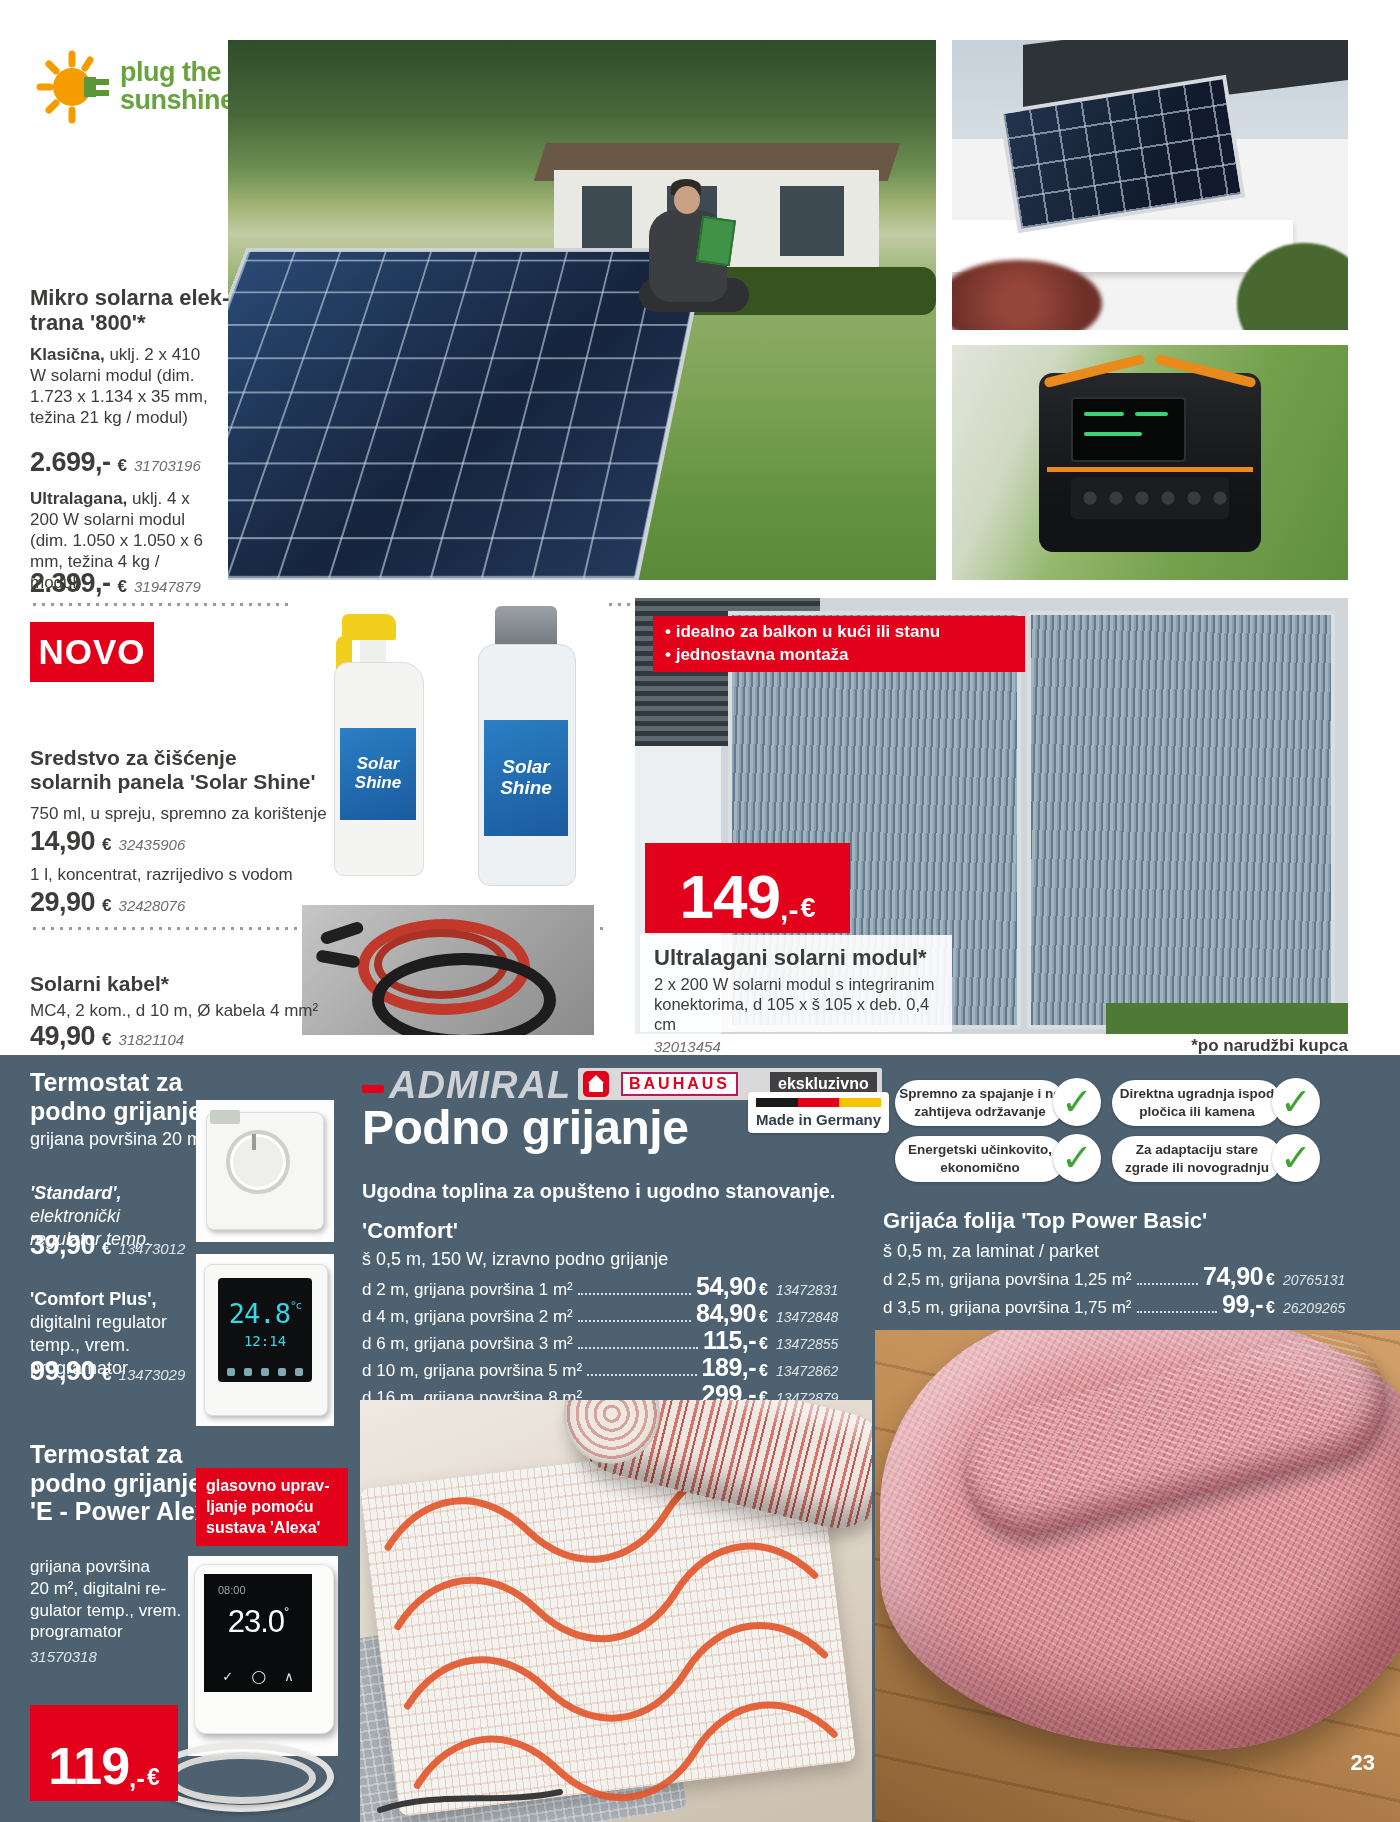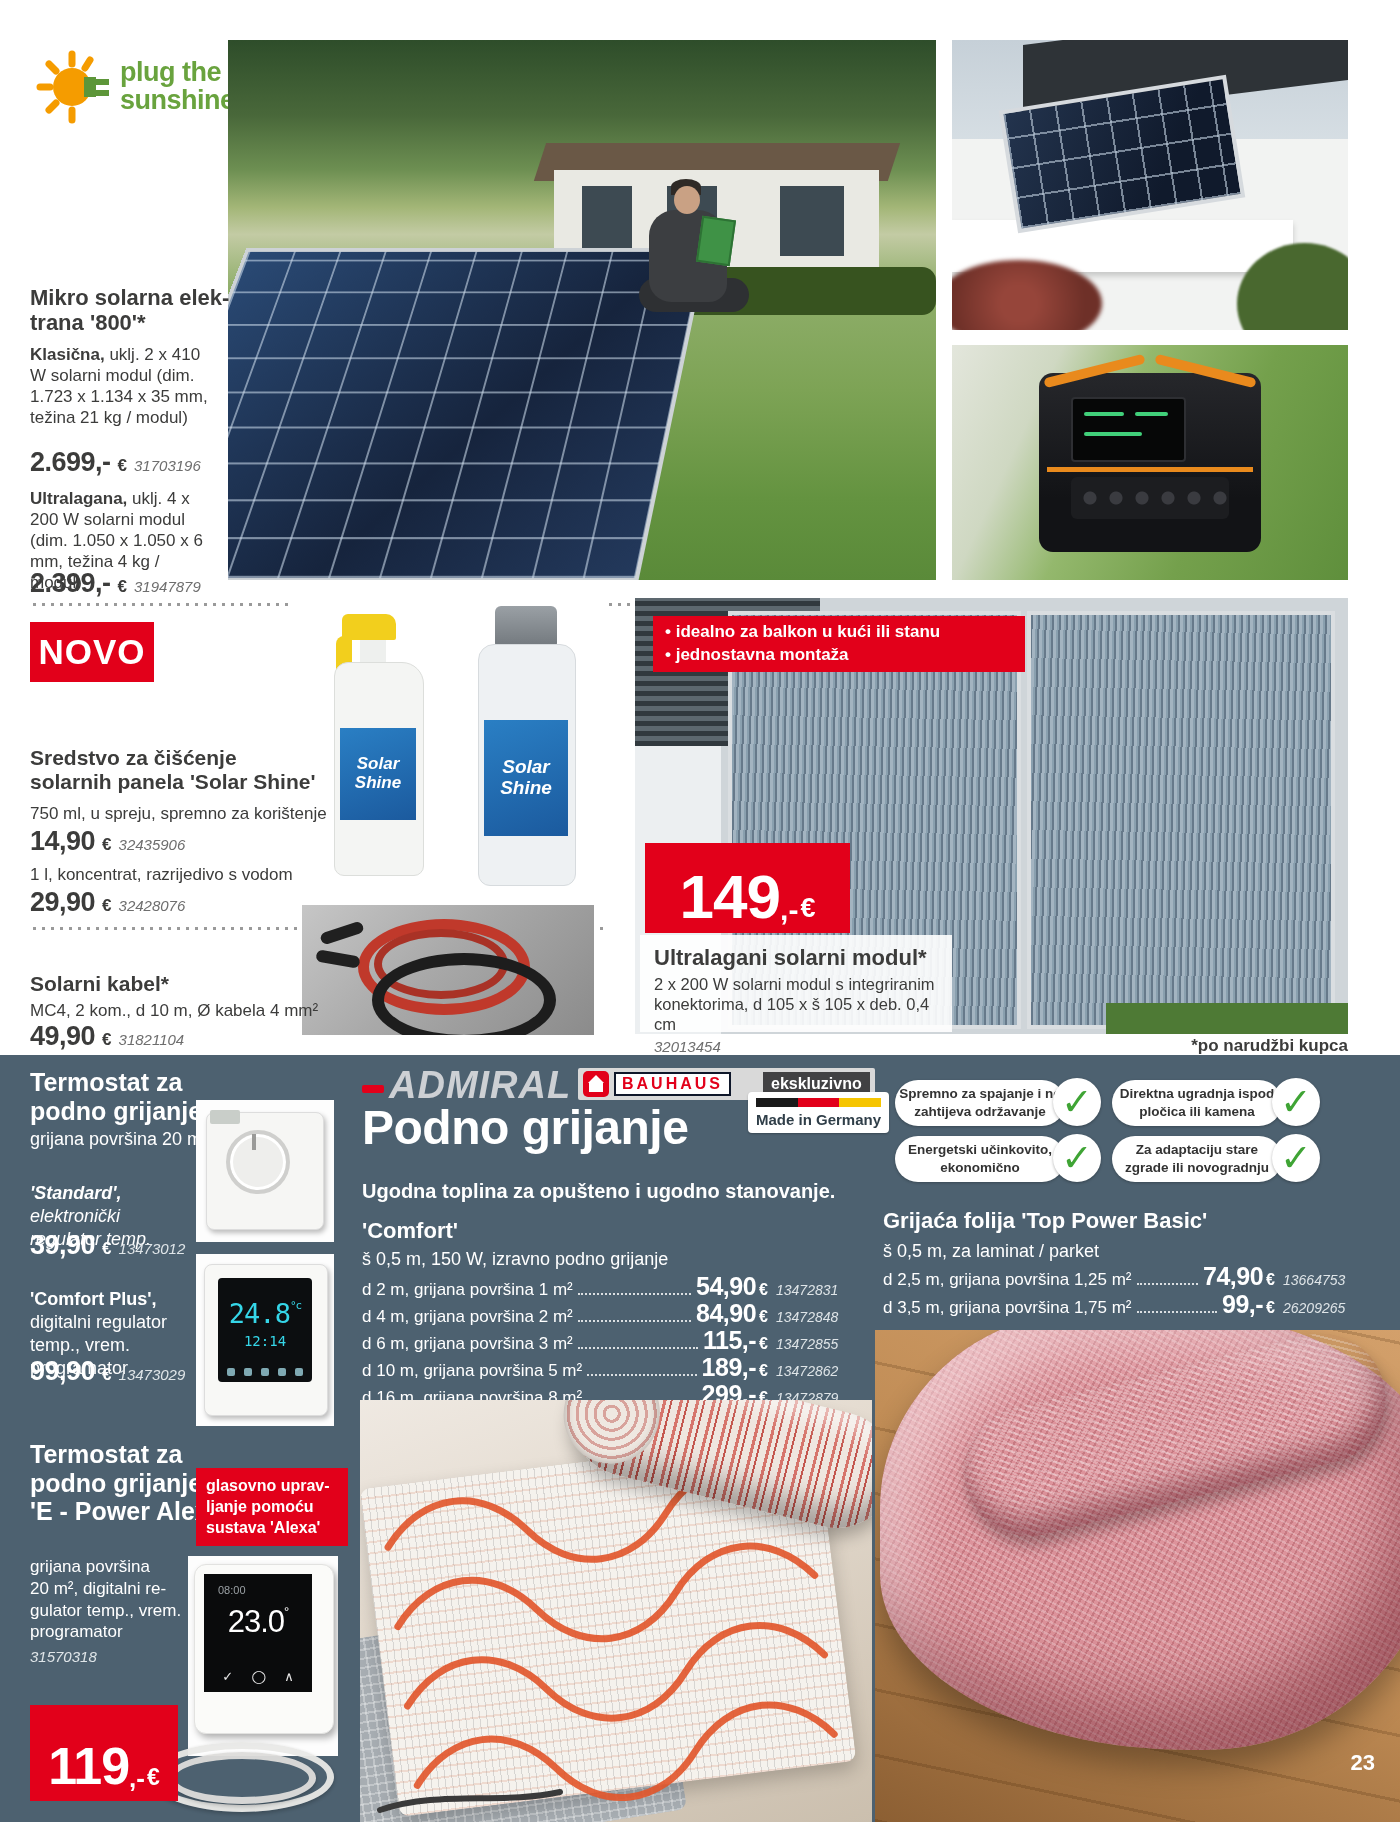--- a/index.html
+++ b/index.html
@@ -121,21 +121,21 @@
   
   .admiral{display:flex;align-items:center;}
   .admiral .dash{width:22px;height:8px;background:#e2001a;border-radius:2px;margin-right:5px;margin-top:6px;}
   .admiral .txt{font-size:38px;font-weight:bold;font-style:italic;color:#cdd0d4;letter-spacing:1px;
     text-shadow:-1px -1px 0 #f2f3f4,1px 1px 1px #7d8階,1px 2px 2px rgba(0,0,0,.4);}
   .admiral .bluedash{position:absolute;left:218px;top:21px;width:18px;height:8px;background:#1f6db5;border-radius:2px;}
   .bauhausline{display:flex;align-items:center;gap:5px;background:#d9d9d9;padding:3px 5px;border-radius:2px;}
   .bh-house{width:26px;height:26px;background:#e2001a;border-radius:5px;position:relative;}
   .bh-house::before{content:"";position:absolute;left:6px;top:12px;width:14px;height:9px;background:#fff;}
   .bh-house::after{content:"";position:absolute;left:5px;top:4px;width:0;height:0;border-left:8px solid transparent;border-right:8px solid transparent;border-bottom:8px solid #fff;}
-  .bh-letters{background:#fff;border:2px solid #0f172a;color:#e2001a;font-weight:bold;font-size:16px;letter-spacing:3px;padding:1px 6px;}
+  .bh-letters{background:#fff;border:2px solid #be185d;color:#e2001a;font-weight:bold;font-size:16px;letter-spacing:3px;padding:1px 6px;margin-left:7px;}
   .bh-eks{background:#414143;color:#fff;font-weight:bold;font-size:16px;padding:3px 8px;margin-left:27px;}
   .mig{background:#fff;border-radius:4px;padding:6px 8px 5px;box-shadow:0 1px 2px rgba(0,0,0,.25);}
   .mig-flag{display:flex;height:9px;margin-bottom:4px;}
   .mig-flag div{flex:1;}
   .mig-txt{color:#2f3e48;font-weight:bold;font-size:15px;white-space:nowrap;}
 
   
   .ph-white{background:#fdfdfd;}
   .t1-body{position:absolute;left:10px;top:12px;width:116px;height:116px;background:#f6f6f4;border:1px solid #ddd;border-radius:8px;box-shadow:2px 3px 5px rgba(0,0,0,.25);}
   .t1-dial{position:absolute;left:30px;top:30px;width:56px;height:56px;border-radius:50%;background:#eeeeec;
@@ -510,21 +510,21 @@
     </div>
 
   <div class="abs b" style="left:883px;top:1208px;font-size:22px;color:#fff;">Grijaća folija 'Top Power Basic'</div>
   <div class="abs dk-txt" style="left:883px;top:1240px;font-size:18px;">š 0,5 m, za laminat / parket</div>
   <div class="abs" style="left:883px;top:1262px;width:478px;">
     <div class="prow" style="height:28px;">
       <span class="d">d 2,5 m, grijana površina 1,25 m²</span>
         <span class="lead"></span>
       <span class="p">74,90</span>
         <span class="c">€</span>
-      <span class="s">13664753</span>
+      <span class="s">20765131</span>
     </div>
     <div class="prow" style="height:28px;">
       <span class="d">d 3,5 m, grijana površina 1,75 m²</span>
         <span class="lead"></span>
       <span class="p">99,-</span>
         <span class="c">€</span>
       <span class="s">26209265</span>
     </div>
   </div>
 

